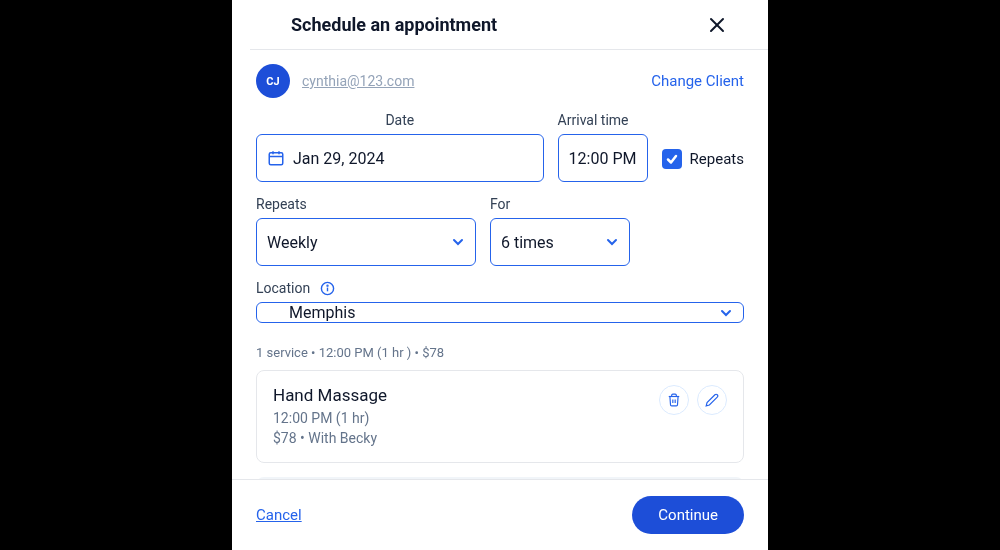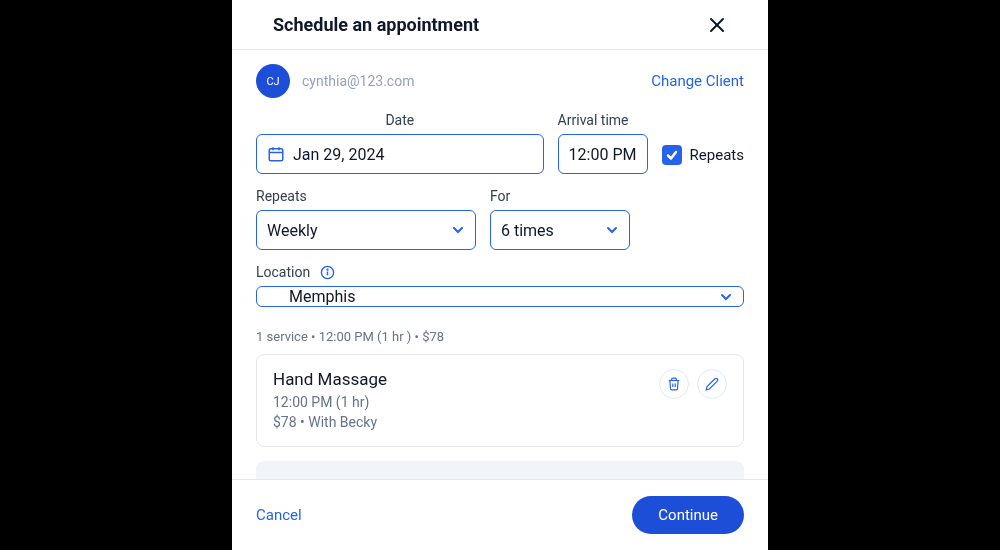--- a/index.html
+++ b/index.html
@@ -24,20 +24,21 @@
       flex-direction: column;
       position: relative;
     }
     .modal-header {
       padding: 14px 41px;
       display: flex;
       justify-content: space-between;
       align-items: center;
       border-bottom: 1px solid #e5e7eb;
       flex-shrink: 0;
+      margin-left: 18px;
     }
     .modal-title {
       font-size: 18px;
       font-weight: 700;
       color: #0f172a;
     }
     .close-btn {
       width: 20px;
       height: 20px;
       display: flex;
@@ -73,34 +74,35 @@
     .avatar {
       width: 34px;
       height: 34px;
       border-radius: 50%;
       background: #1d4ed8;
       color: #fff;
       display: flex;
       align-items: center;
       justify-content: center;
       font-size: 11px;
-      font-weight: 400;
+      font-weight: 700;
     }
     .client-text {
       display: flex;
       flex-direction: column;
     }
     .client-name {
       font-size: 17px;
       color: #0f172a;
       font-weight: 400;
     }
     .client-email {
       font-size: 14px;
       color: #94a3b8;
+      text-decoration: underline;
     }
     .change-client {
       color: #2563eb;
       font-size: 15px;
       cursor: pointer;
     }
     .form-grid {
       display: flex;
       gap: 14px;
       margin-bottom: 14px;
@@ -108,21 +110,21 @@
     .field {
       display: flex;
       flex-direction: column;
       gap: 6px;
     }
     .field-label {
       font-size: 14px;
       color: #334155;
     }
     .input {
-      height: 40px;
+      height: 48px;
       border: 1px solid #cbd5e1;
       border-radius: 6px;
       padding: 0 10px;
       display: flex;
       align-items: center;
       gap: 8px;
       font-size: 16px;
       color: #0f172a;
       background: #fff;
     }
@@ -230,20 +232,21 @@
       padding: 16px 24px;
       display: flex;
       justify-content: space-between;
       align-items: center;
       flex-shrink: 0;
     }
     .cancel-link {
       color: #2563eb;
       font-size: 15px;
       cursor: pointer;
+      text-decoration: underline;
     }
     .continue-btn {
       background: #1d4ed8;
       color: #fff;
       border: none;
       border-radius: 999px;
       padding: 10px 26px;
       font-size: 15px;
       font-weight: 400;
       cursor: pointer;

